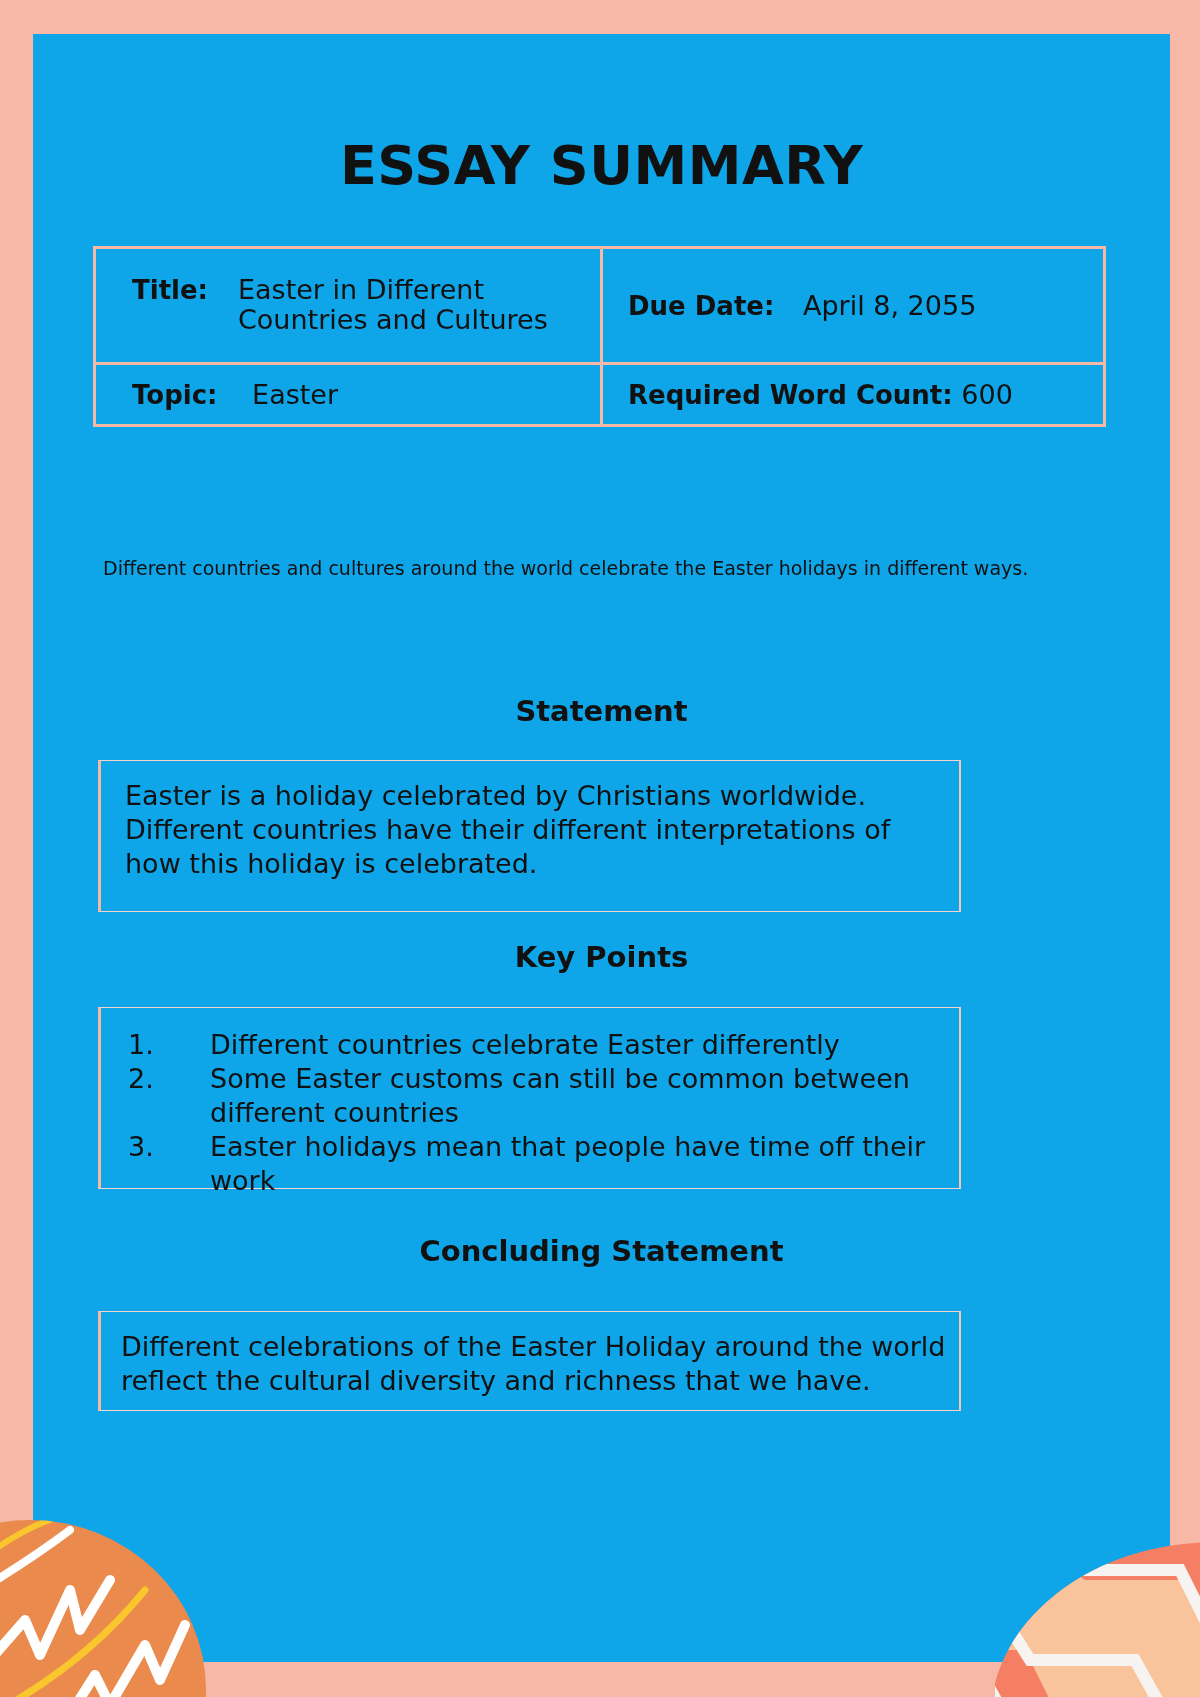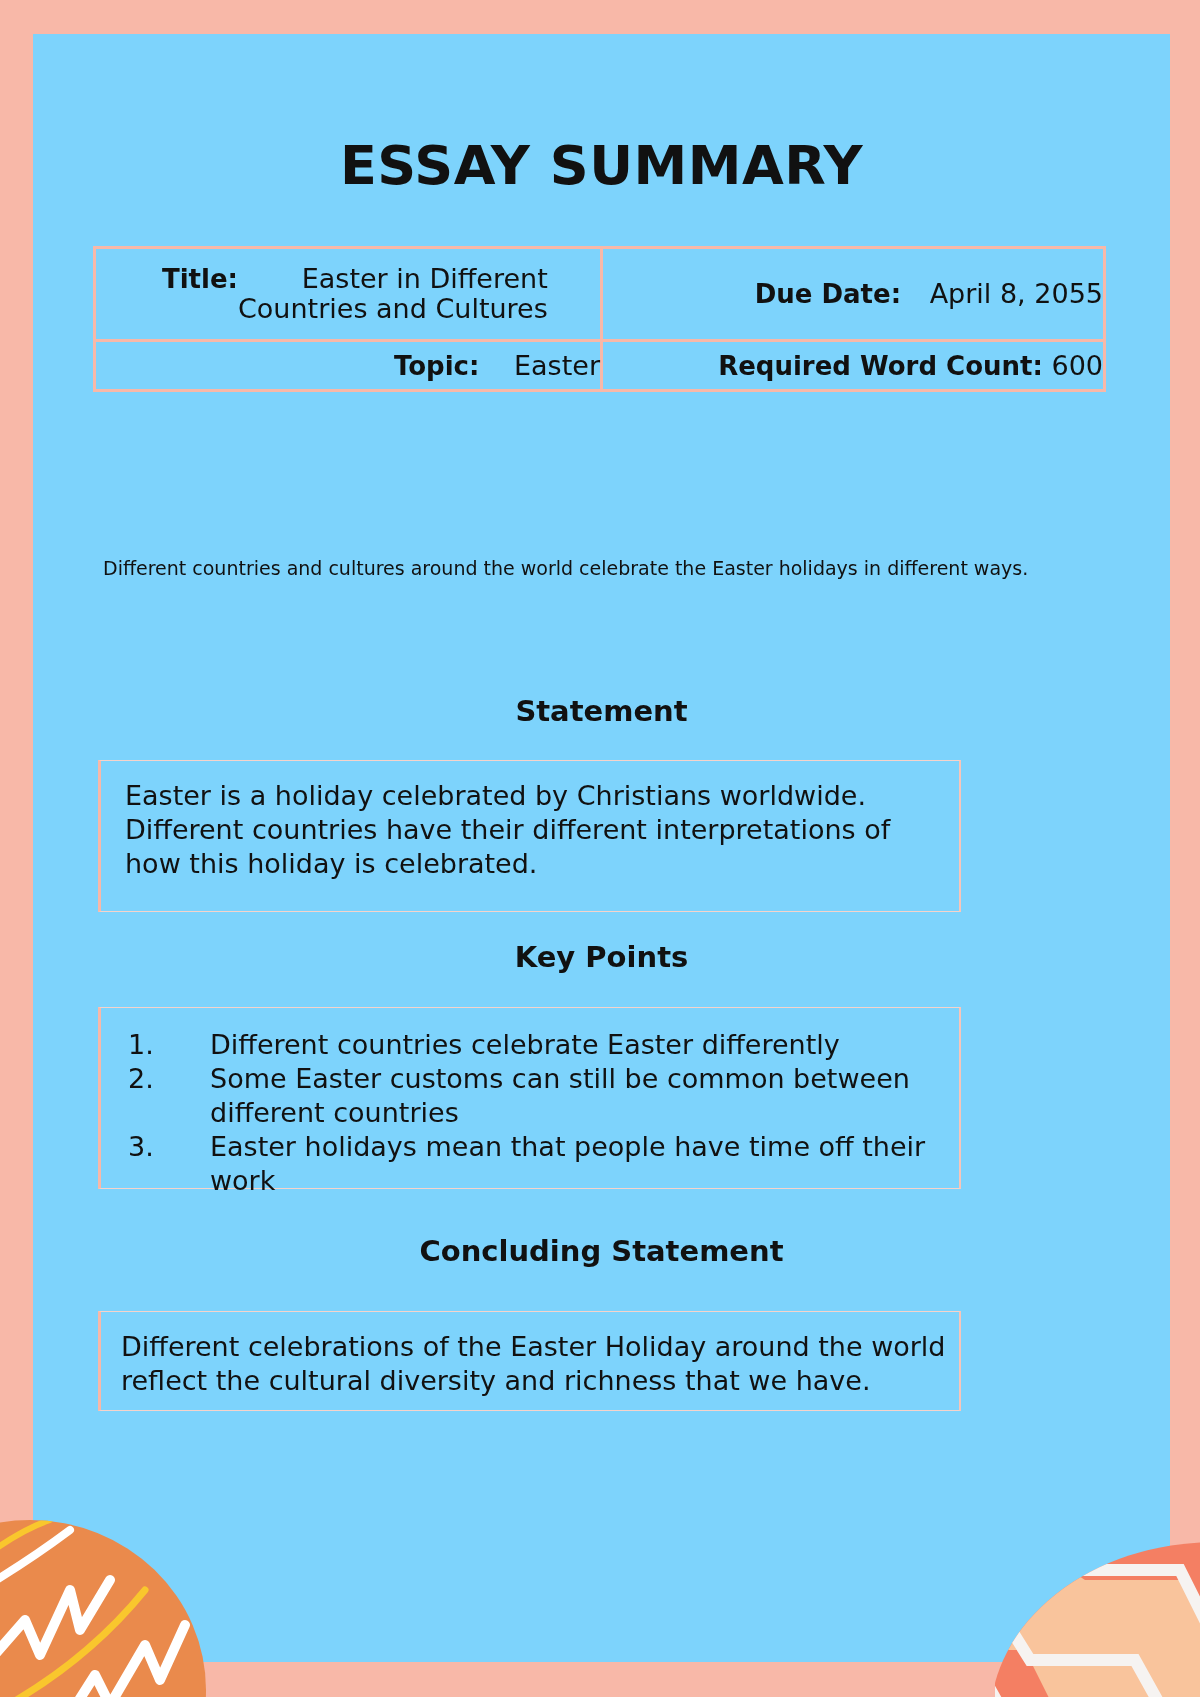--- a/index.html
+++ b/index.html
@@ -4,29 +4,29 @@
 <style>
   html, body { margin: 0; padding: 0; }
   body {
     width: 1200px; height: 1697px; position: relative; overflow: hidden;
     background: #f8b8a8;
     font-family: "DejaVu Sans", "Liberation Sans", sans-serif;
     color: #111;
   }
   .page {
     position: absolute; left: 33px; top: 34px; width: 1137px; height: 1628px;
-    background: #7dd3fc;
+    background: #0ea5e9;
   }
   .title {
     position: absolute; left: 0; right: 0; top: 100px; text-align: center;
     font-size: 54px; font-weight: bold; letter-spacing: 0.5px;
   }
   table.info {
-    position: absolute; left: 60px; top: 212px; width: 1013px; height: 146px;
-    border-collapse: collapse; table-layout: fixed; text-align: right;
+    position: absolute; left: 60px; top: 212px; width: 1013px; height: 181px;
+    border-collapse: collapse; table-layout: fixed;
   }
   table.info td {
     border: 3px solid #f8b8a8; vertical-align: middle; padding: 0 0 0 36px;
     font-size: 27px;
   }
   table.info td.left { width: 468px; }
   table.info td.right { padding-left: 25px; }
   .lbl { font-weight: bold; font-size: 26px; }
   .val { font-size: 27px; }
   .title-cell { display: flex; align-items: flex-start; }

